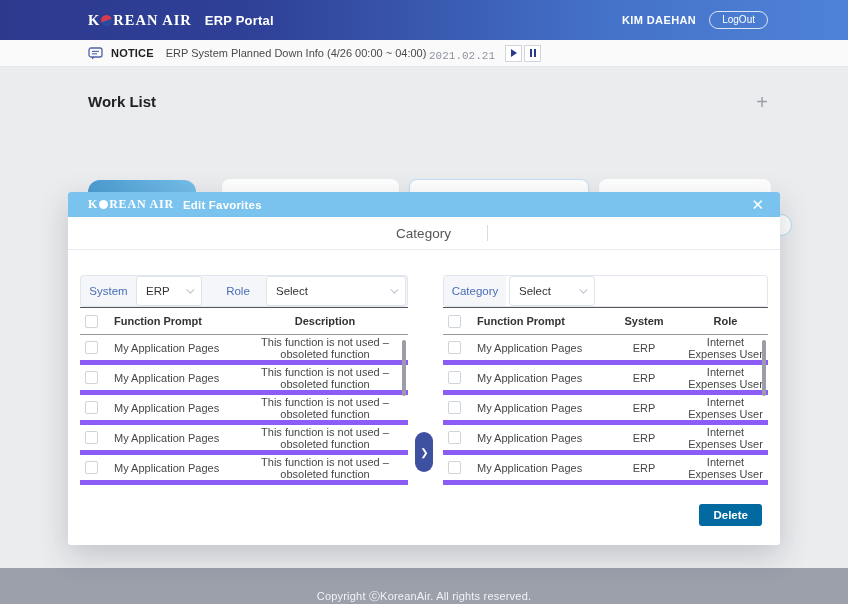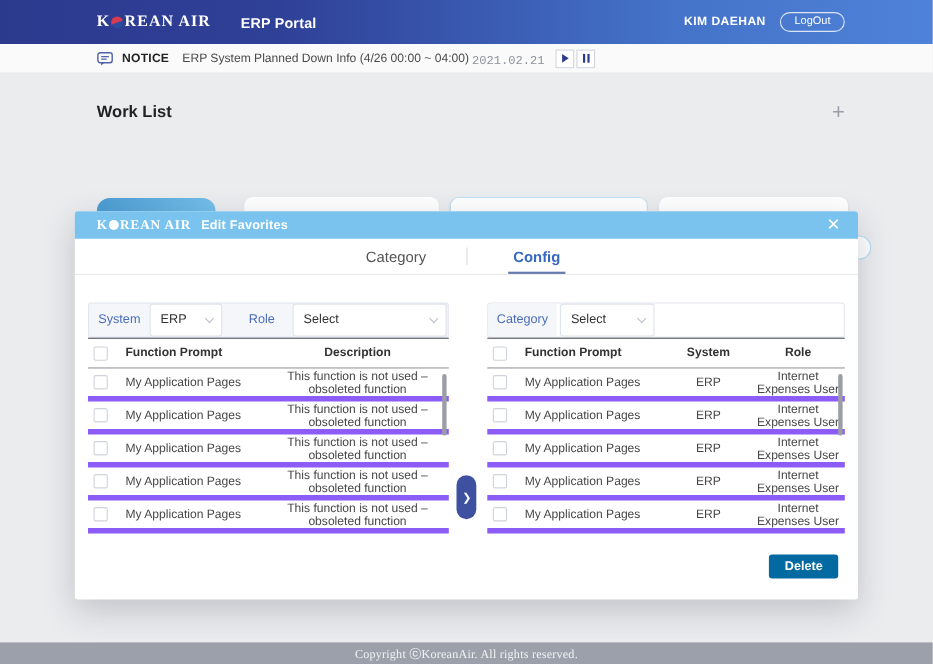--- a/index.html
+++ b/index.html
@@ -15,21 +15,21 @@
     height:40px; display:flex; align-items:center;
     padding:0 80px 0 88px;
     background:linear-gradient(90deg,#2c3a8e 0%,#2f4097 30%,#4473c9 72%,#4e82d8 100%);
   }
   .logo { display:flex; align-items:center; color:#fff;
     font-family:"Liberation Serif","DejaVu Serif",serif; font-weight:700;
     font-size:14.5px; letter-spacing:1px; white-space:nowrap; }
   .taegeuk { width:11px; height:11px; border-radius:50%; margin:0 1px;
     background:linear-gradient(160deg,#d63b4f 46%,#2b4aa0 54%); }
   .taegeuk.mono { width:9px; height:9px; background:#fff; }
-  .app-title { color:#fff; font-size:13px; font-weight:700; margin-left:27px; letter-spacing:.2px; }
+  .app-title { color:#fff; font-size:13px; font-weight:700; margin-left:13px; letter-spacing:.2px; }
   .header-right { margin-left:auto; display:flex; align-items:center; gap:13px; }
   .user-name { color:#fff; font-size:11px; font-weight:700; letter-spacing:.4px; }
   .logout-btn { border:1px solid rgba(255,255,255,.8); border-radius:10px;
     color:#fff; font-size:10px; padding:2px 12px 3px; background:transparent; cursor:pointer; }
 
   
   .notice-bar { height:27px; background:#fafafa; border-bottom:1px solid #e7e7ea;
     display:flex; align-items:center; padding-left:88px; position:relative; }
   .bubble-icon { display:inline-flex; }
   .notice-label { font-weight:700; color:#222; margin:0 12px 0 8px; letter-spacing:.2px; }
@@ -121,23 +121,23 @@
 
   .transfer-btn { position:absolute; left:347px; top:240px; width:18px; height:40px;
     border-radius:9px; background:#3d51a0; border:none; color:#fff; cursor:pointer;
     display:flex; align-items:center; justify-content:center; font-size:10px;
     font-weight:700; font-family:inherit; padding:0 0 0 1px; }
   .delete-btn { position:absolute; right:18px; top:312px; height:22px; padding:0 14px;
     background:#0369a1; border:none; border-radius:3px; color:#fff; font-size:11.5px;
     font-weight:700; cursor:pointer; display:flex; align-items:center; font-family:inherit; }
 
   
-  .footer { position:absolute; left:0; bottom:0; width:100%; height:20px;
-    background:#9ba0ab; display:flex; align-items:center; justify-content:center;
-    color:#f1f2f4; letter-spacing:.2px;font-family:Liberation Serif, serif; }
+  .footer { position:absolute; left:0; bottom:0; width:100%; height:36px;
+    background:#9ba0ab; display:flex; align-items:flex-end; justify-content:center;
+    color:#f1f2f4; letter-spacing:.2px; }
 </style>
 </head>
 <body>
 
 <header class="app-header">
   <div class="logo">
     <span>K</span>
     <span class="taegeuk"></span>
     <span>REAN AIR</span>
   </div>
@@ -194,21 +194,20 @@
         <span class="taegeuk mono"></span>
         <span>REAN AIR</span>
       </div>
       <div class="modal-title">Edit Favorites</div>
       <button class="close-btn">✕</button>
     </div>
 
     <nav class="modal-tabs">
       <button class="tab">Category</button>
       <span class="tab-divider"></span>
-      <button class="tab active">Config</button>
     </nav>
 
     <div class="modal-body">
       <div class="panels">
 
         <div class="panel-left">
           <div class="filter-bar lite">
             <span class="filter-chip chip-system">System</span>
             <button class="fselect sel-erp">
               <span>ERP</span>

